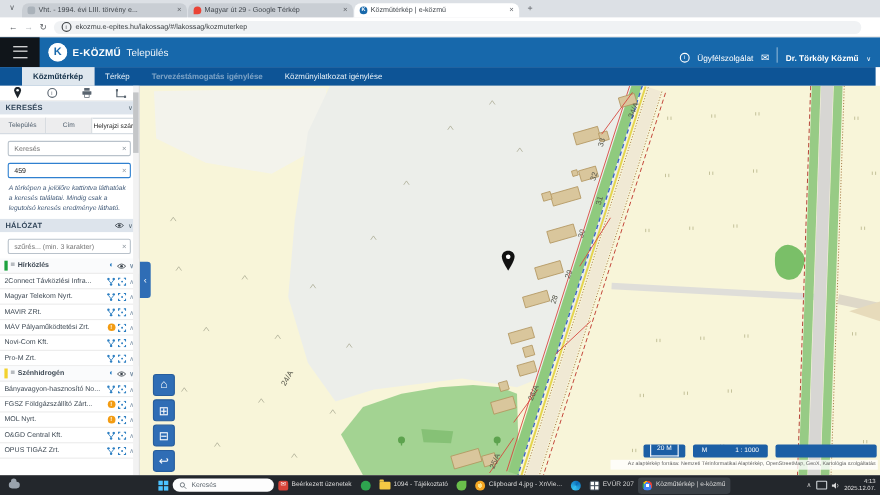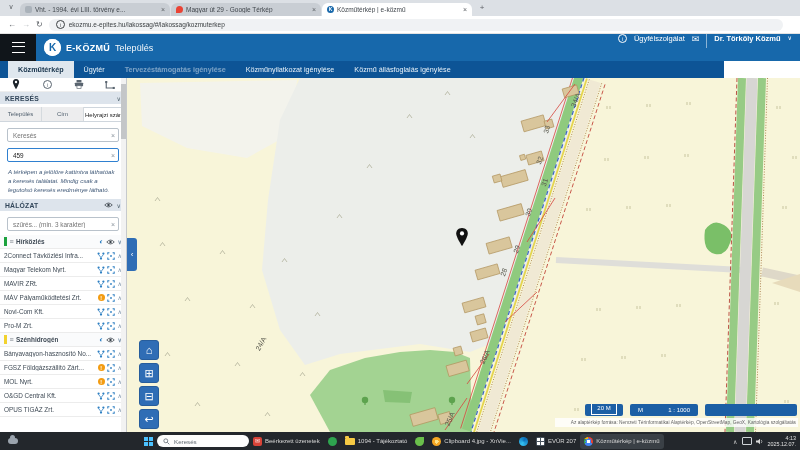--- a/index.html
+++ b/index.html
@@ -29,24 +29,24 @@
   
   #appheader{left:0;top:34px;width:800px;height:27px;background:#1768ab;color:#fff;}
   #hamburger{left:0;top:0;width:36px;height:27px;background:#10151a;display:flex;align-items:center;justify-content:center;}
   .hlines{width:13px;height:9px;border-top:1.5px solid #fff;border-bottom:1.5px solid #fff;position:relative;}
   .hlines:before{content:"";position:absolute;left:0;right:0;top:3px;border-top:1.5px solid #fff;}
   #brand{left:44px;top:0;height:27px;display:flex;align-items:center;gap:5px;}
   #klogo{width:17px;height:17px;border-radius:50%;background:#fff;color:#1768ab;font-weight:bold;
     font-size:10px;display:flex;align-items:center;justify-content:center;box-shadow:0 0 0 1.5px #fff inset;}
   .brandname{font-size:9px;font-weight:bold;letter-spacing:.3px;}
   .brandsuffix{font-size:9px;font-weight:normal;opacity:.95;}
-  #hdr-right{right:8px;top:0;height:23px;display:flex;align-items:flex-start;gap:7px;font-size:7.5px;}
+  #hdr-right{right:8px;top:0;height:23px;display:flex;align-items:flex-end;gap:7px;font-size:7.5px;}
   .hdr-div{width:1px;height:14px;background:rgba(255,255,255,.5);}
   
-  #navbar{left:0;top:61px;width:724px;height:17px;background:#0d5496;display:flex;align-items:stretch;padding-left:8px;box-sizing:border-box;}
+  #navbar{left:0;top:61px;width:796px;height:17px;background:#0d5496;display:flex;align-items:stretch;padding-left:20px;box-sizing:border-box;}
   .navitem{display:flex;align-items:center;padding:0 10px;color:#e8f1f8;font-size:7.2px;white-space:nowrap;}
   .navitem.active{background:#dfe7ee;color:#16324a;font-weight:bold;}
   .navitem.disabled{color:rgba(255,255,255,.45);font-weight:bold;}
   
   #sidebar{left:0;top:78px;width:127px;height:354px;background:#fff;border-right:1px solid #c6c9cc;box-sizing:border-box;}
   #iconrow{display:flex;height:13px;align-items:center;border-bottom:1px solid #eee;}
   .ticon{flex:1;text-align:center;color:#5a6570;}
   .ticon.active{color:#1d242b;}
   .ticon svg{vertical-align:middle;}
   .sec-head{height:12px;background:#dde4ec;display:flex;align-items:center;padding:0 5px;gap:3px;
@@ -197,24 +197,23 @@
     <span>Ügyfélszolgálat</span>
     <span style="font-size:9px;">✉</span>
     <span class="hdr-div"></span>
     <span style="font-weight:bold">Dr. Törköly Közmű</span>
     <span style="font-size:6px;">∨</span>
   </div>
 </div>
 
 <div id="navbar" class="abs">
   <div class="navitem active">Közműtérkép</div>
-  <div class="navitem">Ügytér</div>
+  <div class="navitem">Térkép</div>
   <div class="navitem disabled">Tervezéstámogatás igénylése</div>
   <div class="navitem">Közműnyilatkozat igénylése</div>
-  <div class="navitem">Közmű állásfoglalás igénylése</div>
 </div>
 
 <div id="sidebar" class="abs">
   <div id="iconrow">
     <span class="ticon active"><svg width="8" height="11" color="#1d242b">
           <use href="#sy-pin"></use>
         </svg></span>
     <span class="ticon"><span class="circle-i">i</span></span>
     <span class="ticon"><svg width="10" height="9" color="#5a6570">
           <use href="#sy-print"></use>

